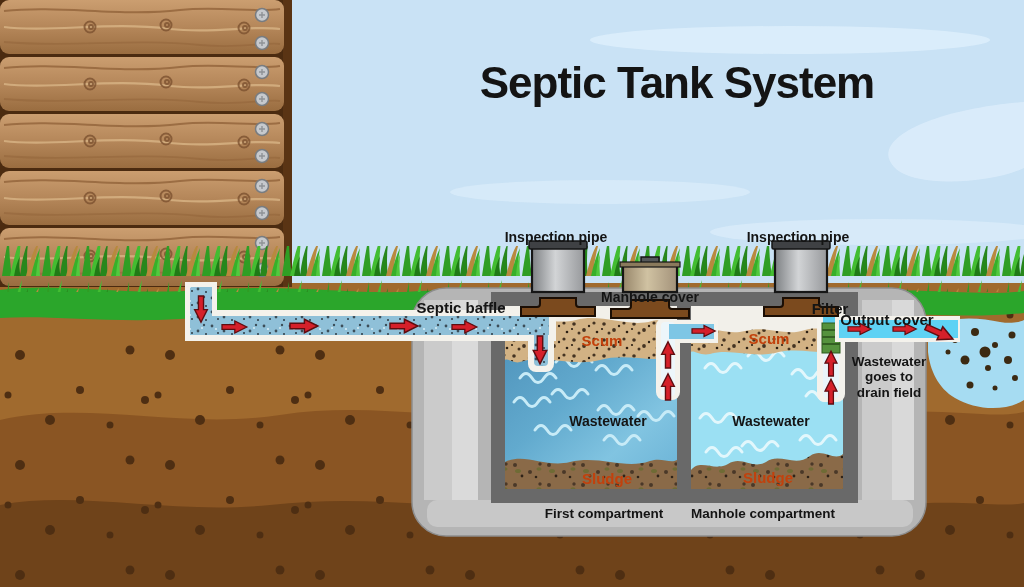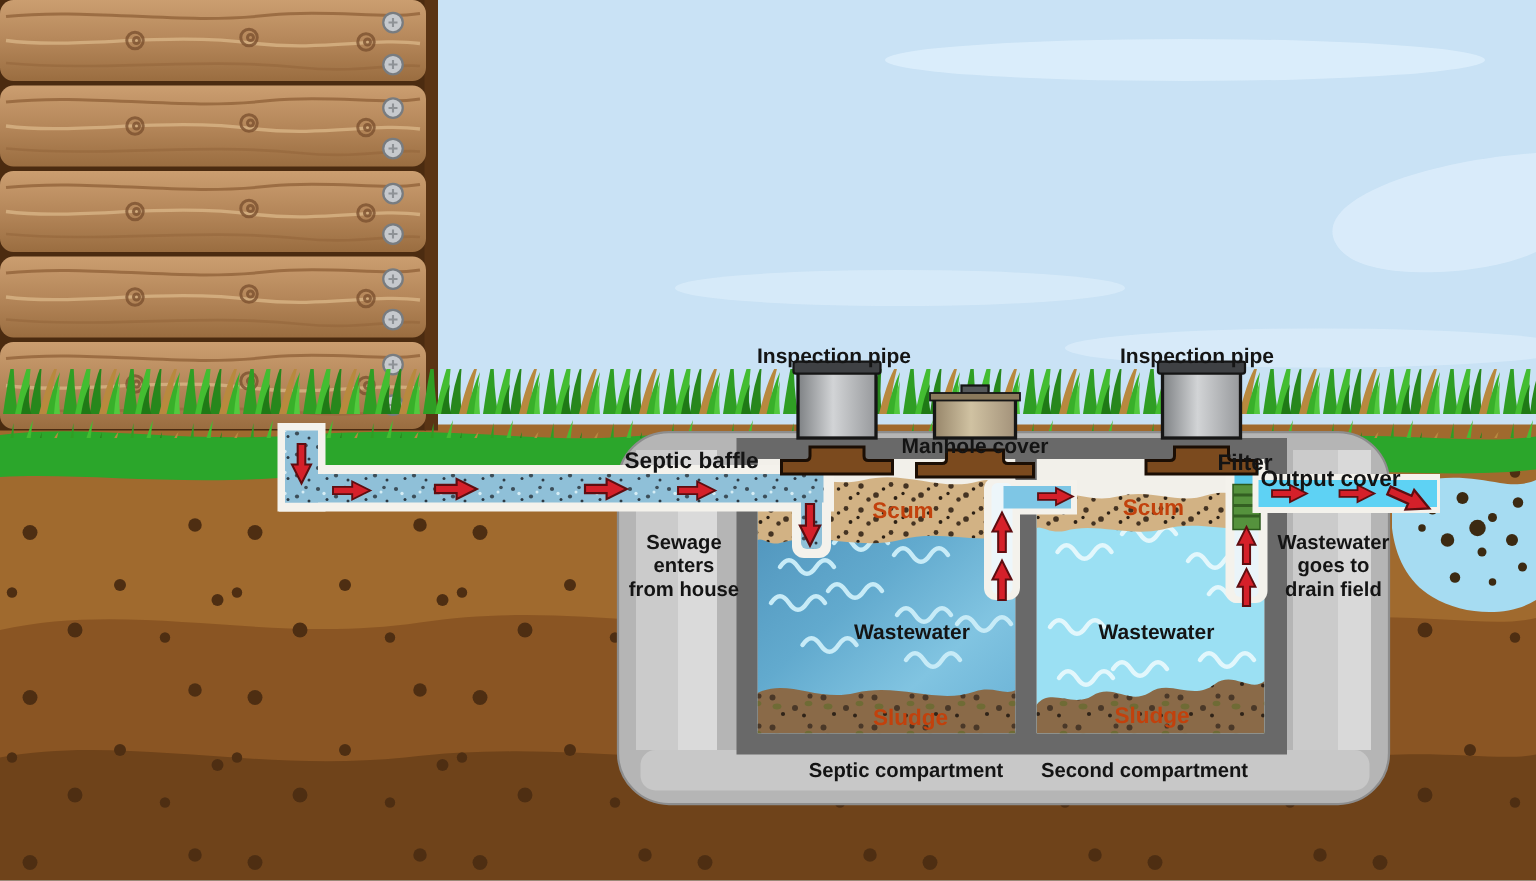--- a/index.html
+++ b/index.html
@@ -315,41 +315,39 @@
     <use href="#arr" transform="translate(668,400) rotate(-90) scale(0.85)"></use>
     <use href="#arr" transform="translate(692,331) scale(0.75)"></use>
     <use href="#arr" transform="translate(831,376) rotate(-90) scale(0.8)"></use>
     <use href="#arr" transform="translate(831,404) rotate(-90) scale(0.8)"></use>
     <use href="#arr" transform="translate(848,329) scale(0.75)"></use>
     <use href="#arr" transform="translate(893,329) scale(0.75)"></use>
     <use href="#arr" transform="translate(926,327) rotate(24) scale(0.95)"></use>
   </g>
 </svg>
 
+<div class="lbl big" style="left:677px;top:58px;">Septic Tank System</div>
 
 <div class="lbl" style="left:556px;top:230px;">Inspection pipe</div>
 <div class="lbl" style="left:650px;top:250px;margin-top:40px;">Manhole cover</div>
 <div class="lbl" style="left:798px;top:230px;">Inspection pipe</div>
 
 <div class="lbl md" style="left:461px;top:300px;">Septic baffle</div>
 <div class="lbl md" style="left:830px;top:301px;">Filter</div>
 <div class="lbl md" style="left:887px;top:312px;">Output cover</div>
 
-<div class="lbl sm pre" style="left:456px;top:354px;">Sewage
-enters
-from house</div>
 <div class="lbl sm pre" style="left:889px;top:354px;">Wastewater
 goes to
 drain field</div>
 
 <div class="lbl white md" style="left:602px;top:333px;">Scum</div>
 <div class="lbl white md" style="left:769px;top:331px;">Scum</div>
 
 <div class="lbl" style="left:608px;top:414px;">Wastewater</div>
 <div class="lbl" style="left:771px;top:414px;">Wastewater</div>
 
 <div class="lbl white md" style="left:607px;top:471px;">Sludge</div>
 <div class="lbl white md" style="left:768px;top:470px;">Sludge</div>
 
-<div class="lbl sm" style="left:604px;top:506px;">Septic compartment</div>
-<div class="lbl sm" style="left:763px;top:506px;">Second compartment</div>
+<div class="lbl sm" style="left:604px;top:506px;">First compartment</div>
+<div class="lbl sm" style="left:763px;top:506px;">Manhole compartment</div>
 
 </div>
 
 </body></html>

